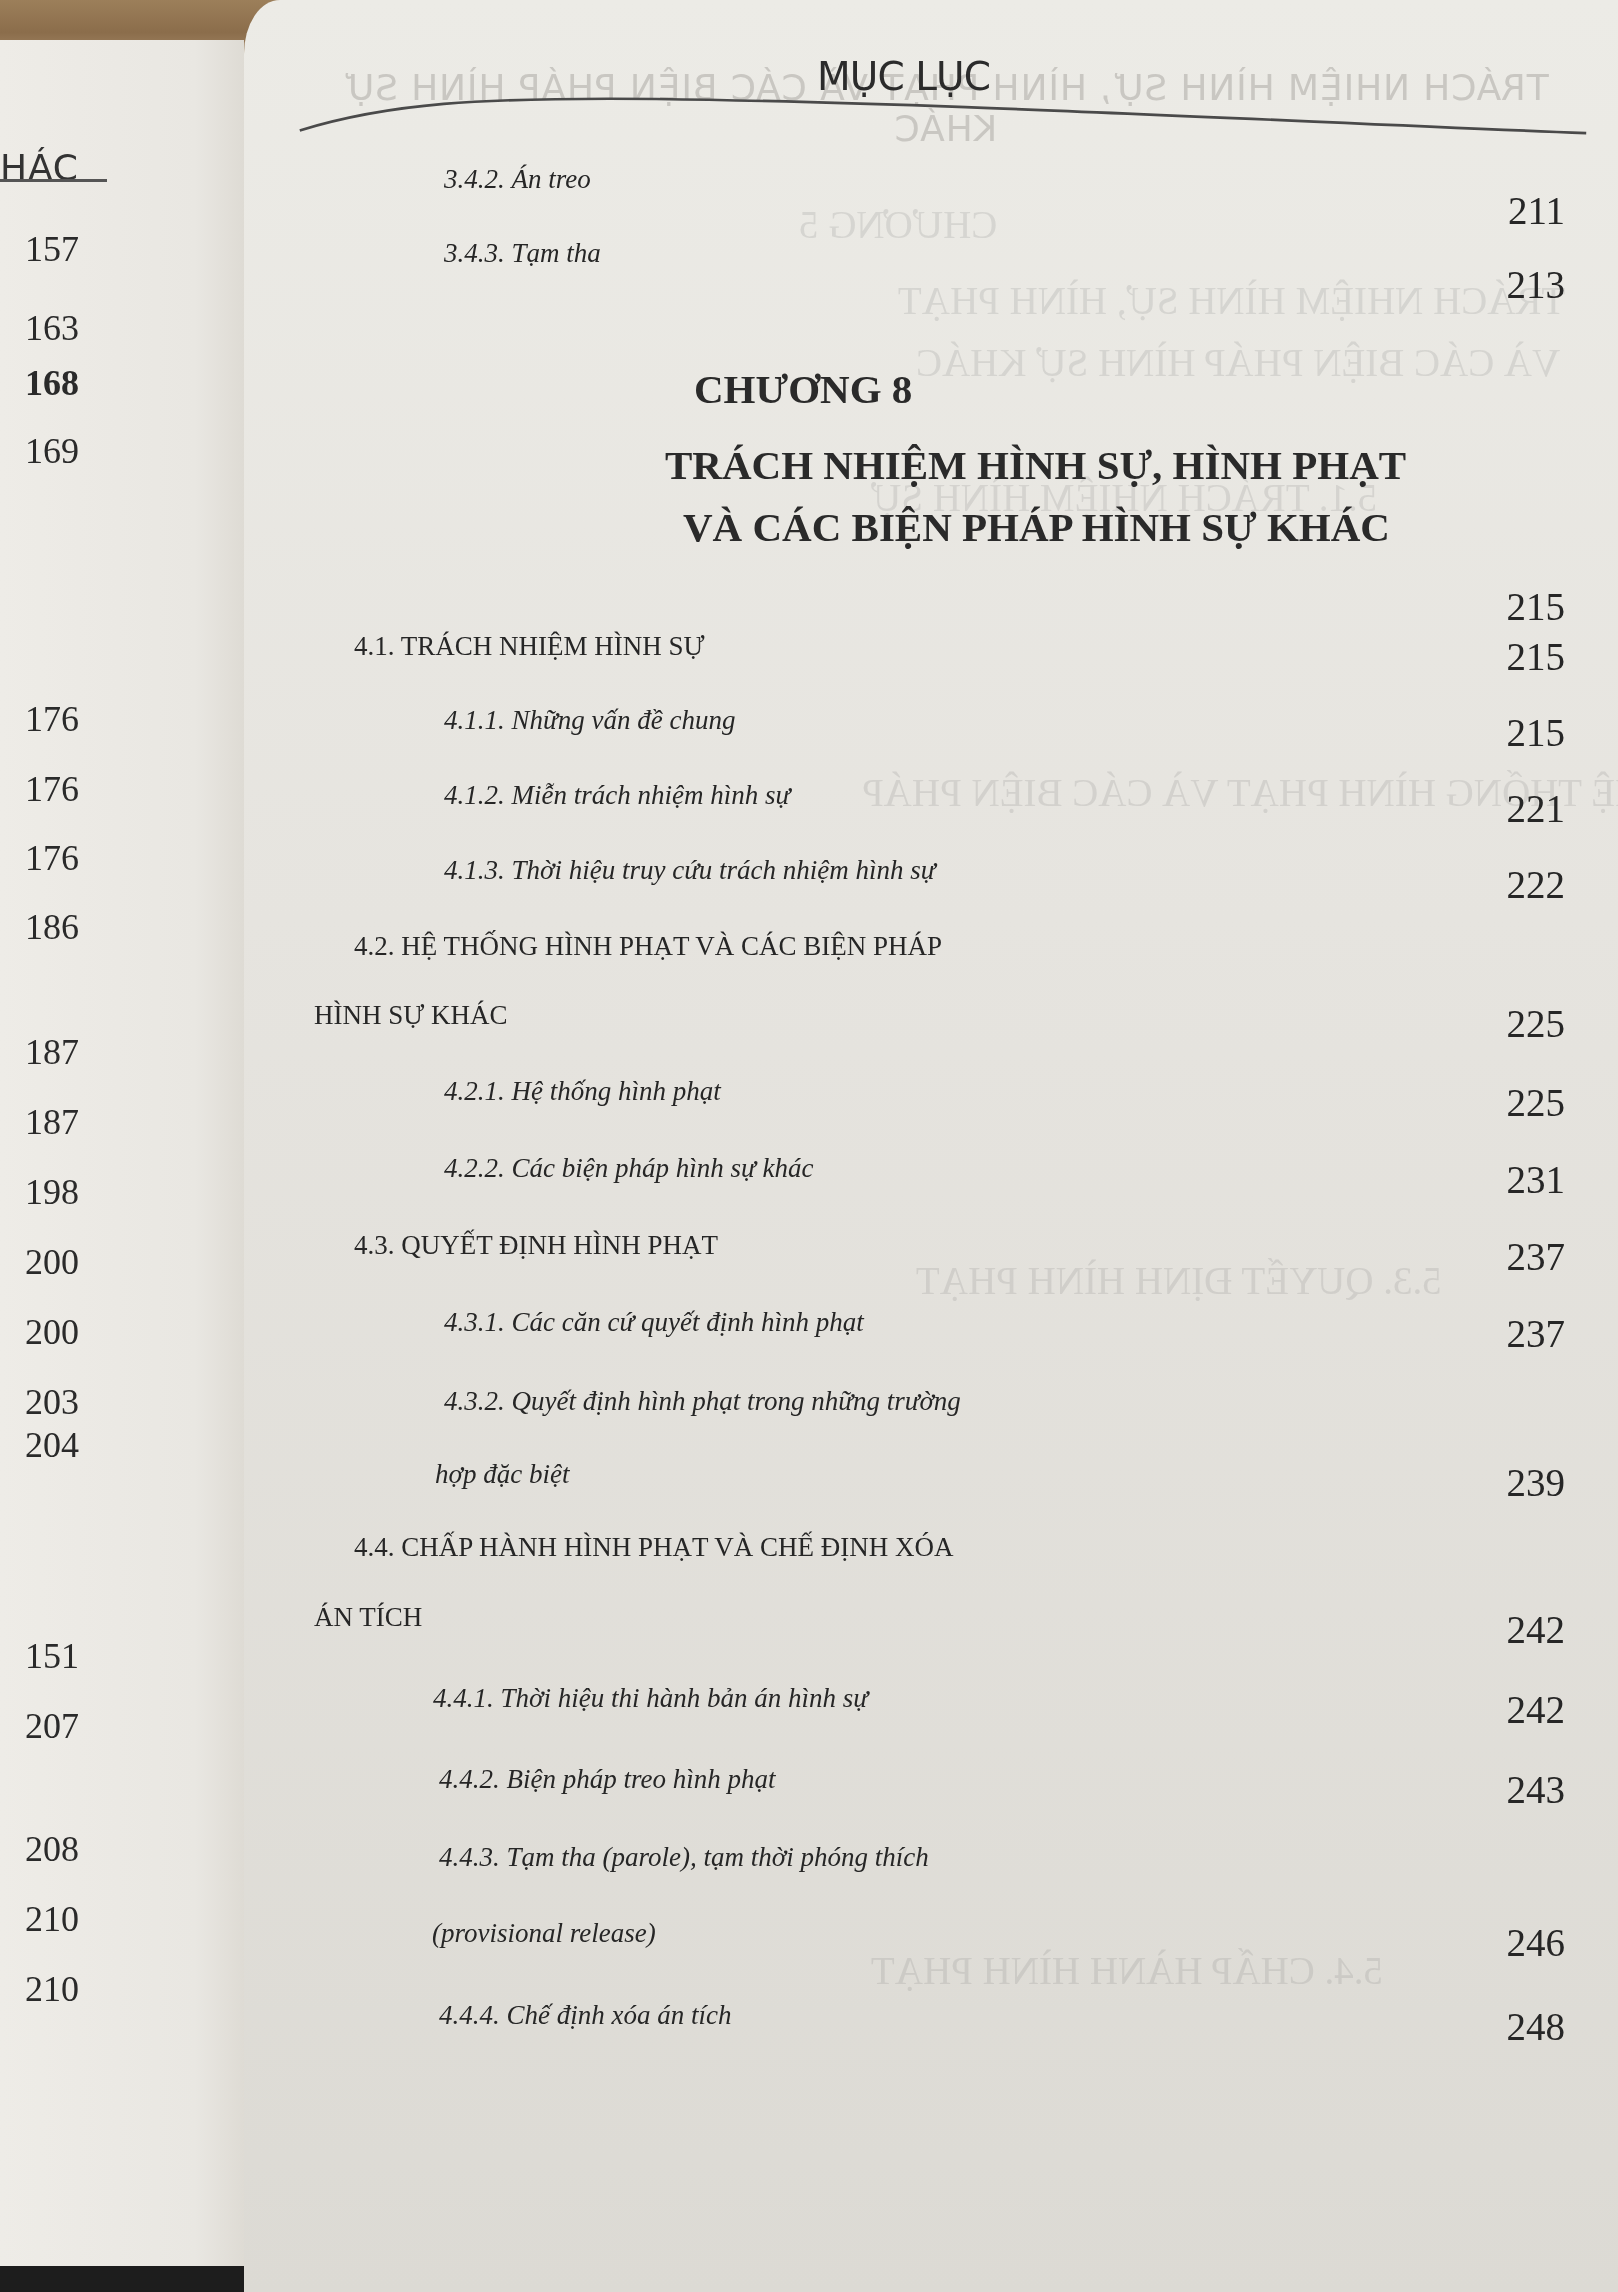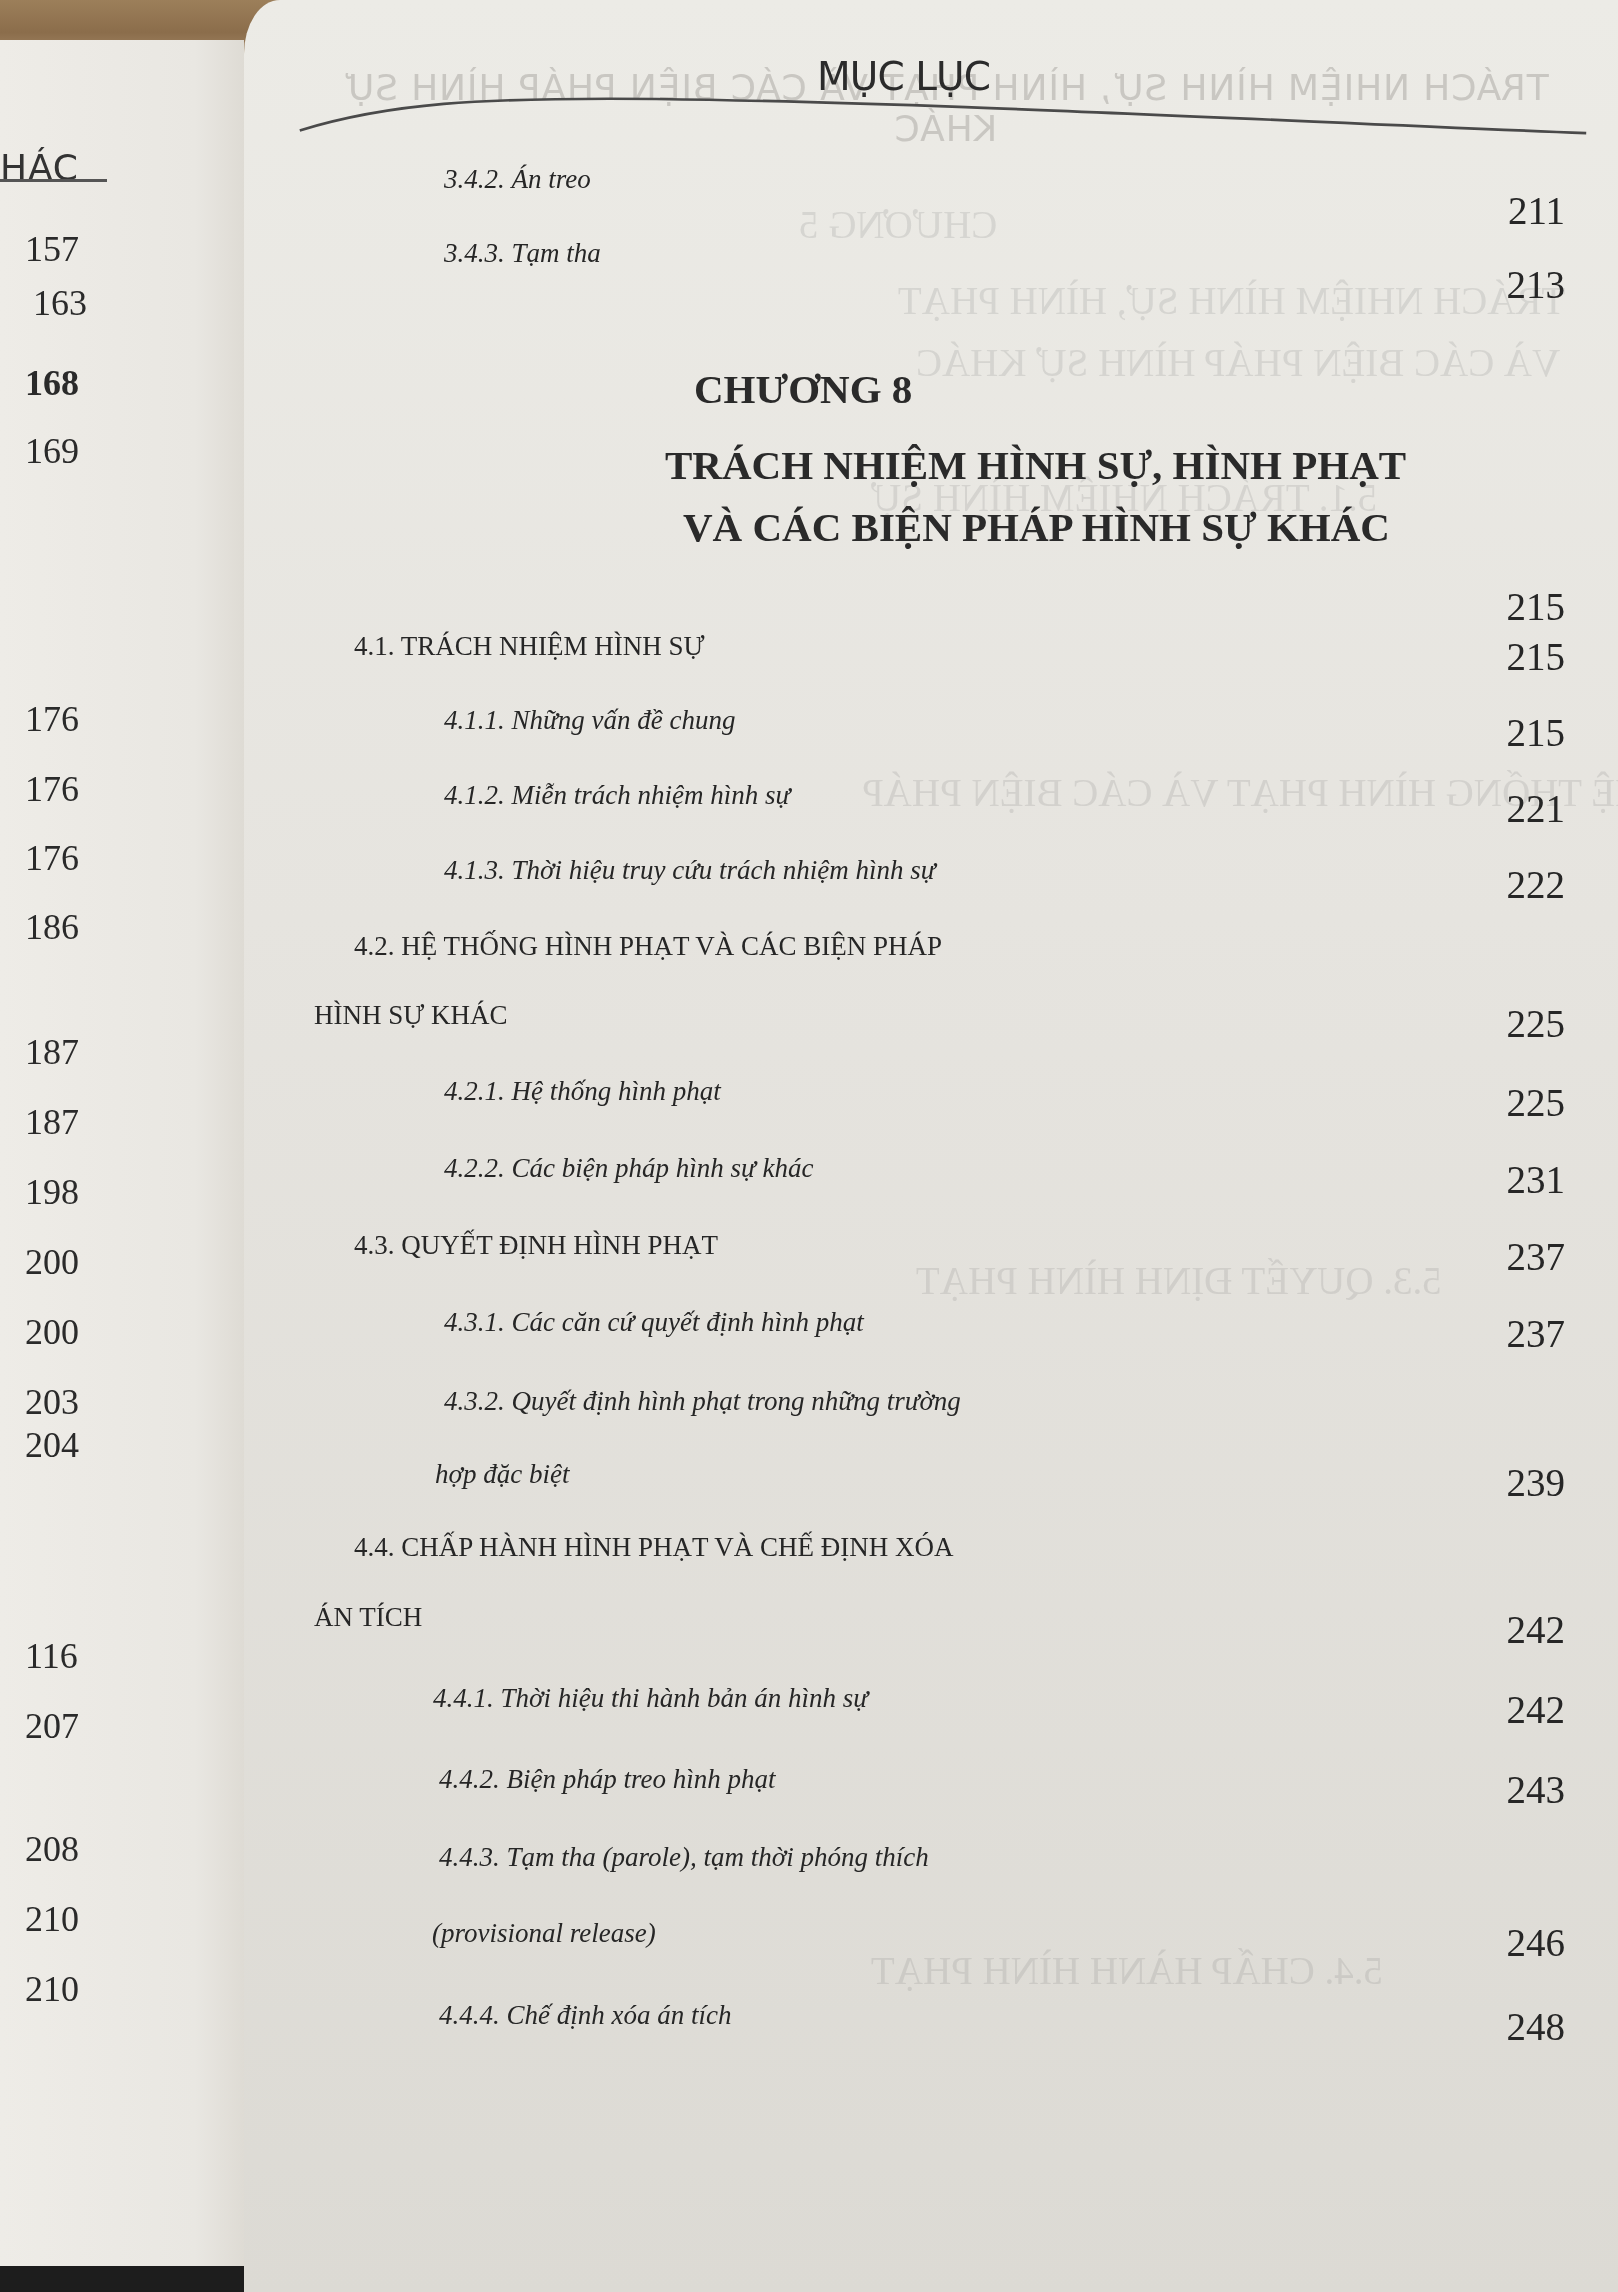--- a/index.html
+++ b/index.html
@@ -72,35 +72,35 @@
 </head>
 <body>
 
 <div class="wood"></div>
 
 <div class="left-page">
   <div class="left-header">HÁC</div>
   <div class="left-rule"></div>
   <div id="left-nums">
       <div class="left-num" style="top: 188px;">157</div>
-      <div class="left-num" style="top: 242px; margin-left: 8px;">163</div>
+      <div class="left-num" style="top: 267px;">163</div>
       <div class="left-num" style="top: 322px; font-weight: bold;">168</div>
       <div class="left-num" style="top: 390px;">169</div>
       <div class="left-num" style="top: 658px;">176</div>
       <div class="left-num" style="top: 728px;">176</div>
       <div class="left-num" style="top: 797px;">176</div>
       <div class="left-num" style="top: 866px;">186</div>
       <div class="left-num" style="top: 991px;">187</div>
       <div class="left-num" style="top: 1061px;">187</div>
       <div class="left-num" style="top: 1131px;">198</div>
       <div class="left-num" style="top: 1201px;">200</div>
       <div class="left-num" style="top: 1271px;">200</div>
       <div class="left-num" style="top: 1341px;">203</div>
       <div class="left-num" style="top: 1384px;">204</div>
-      <div class="left-num" style="top: 1595px;">116</div>
+      <div class="left-num" style="top: 1595px;">151</div>
       <div class="left-num" style="top: 1665px;">207</div>
       <div class="left-num" style="top: 1788px;">208</div>
       <div class="left-num" style="top: 1858px;">210</div>
       <div class="left-num" style="top: 1928px;">210</div>
     </div>
 </div>
 <div class="bottom-shadow"></div>
 
 <div class="right-page">
   <div class="header-ghost">TRÁCH NHIỆM HÌNH SỰ, HÌNH PHẠT VÀ CÁC BIỆN PHÁP HÌNH SỰ KHÁC</div>

